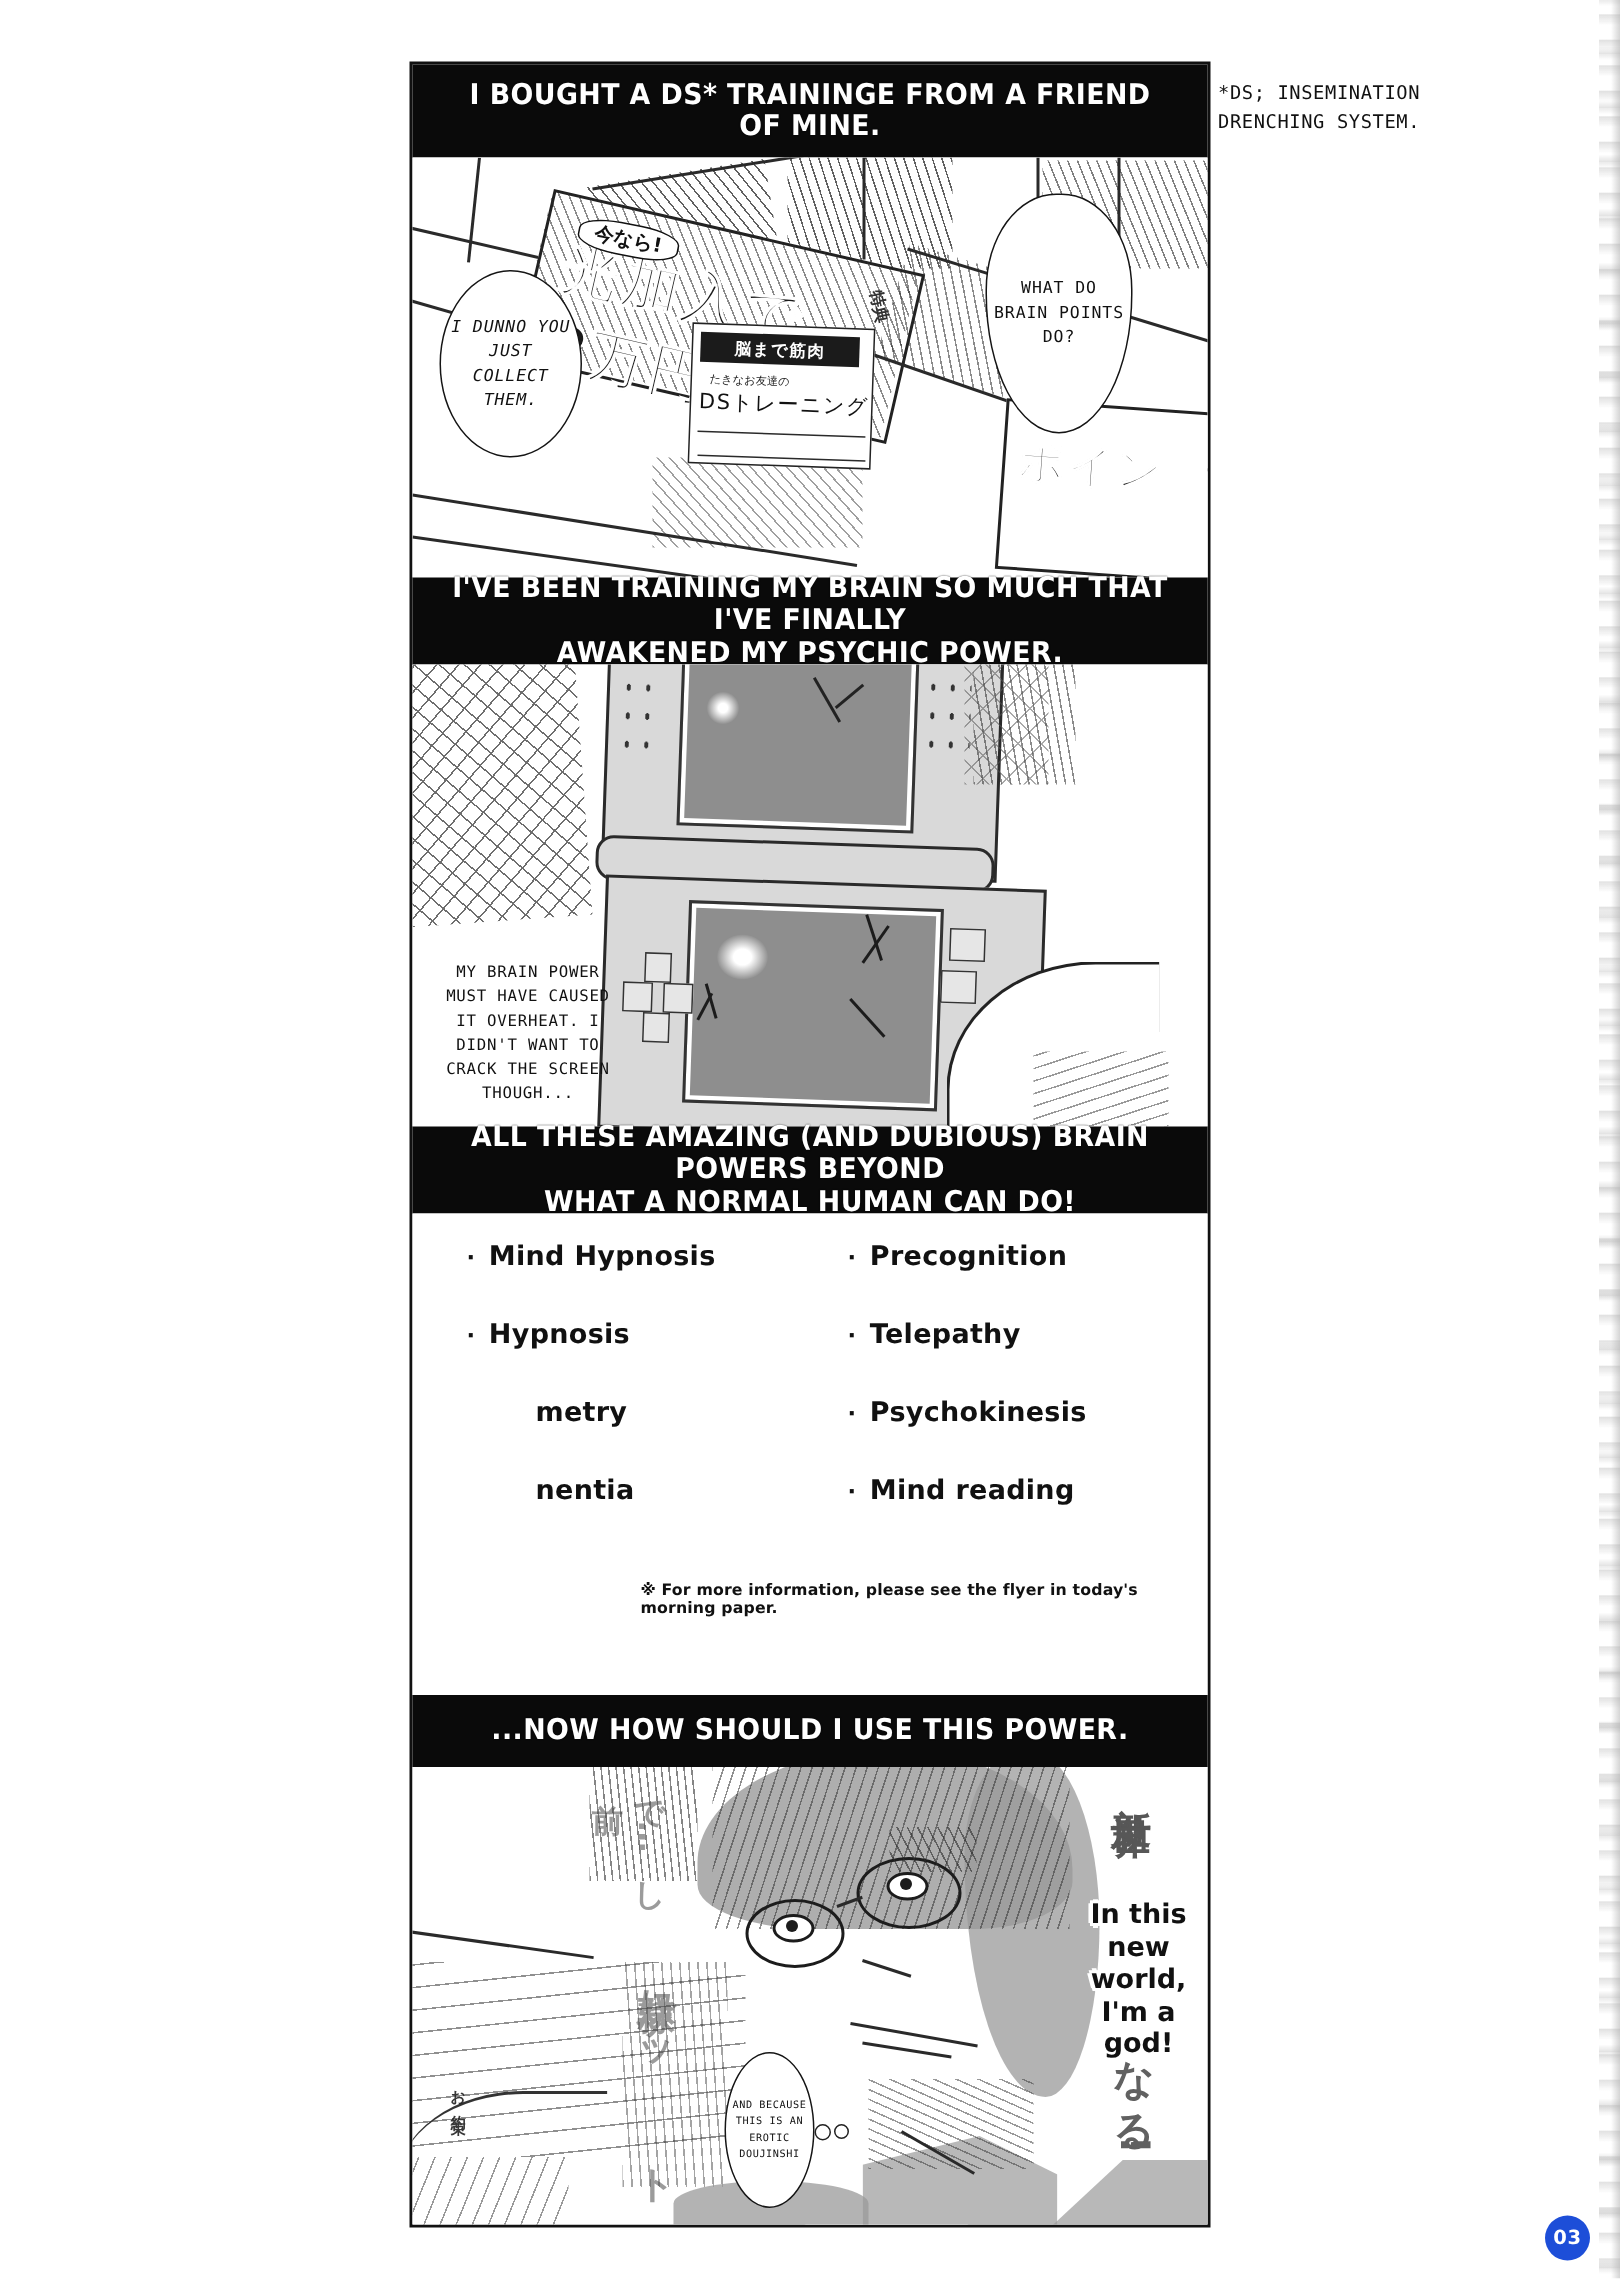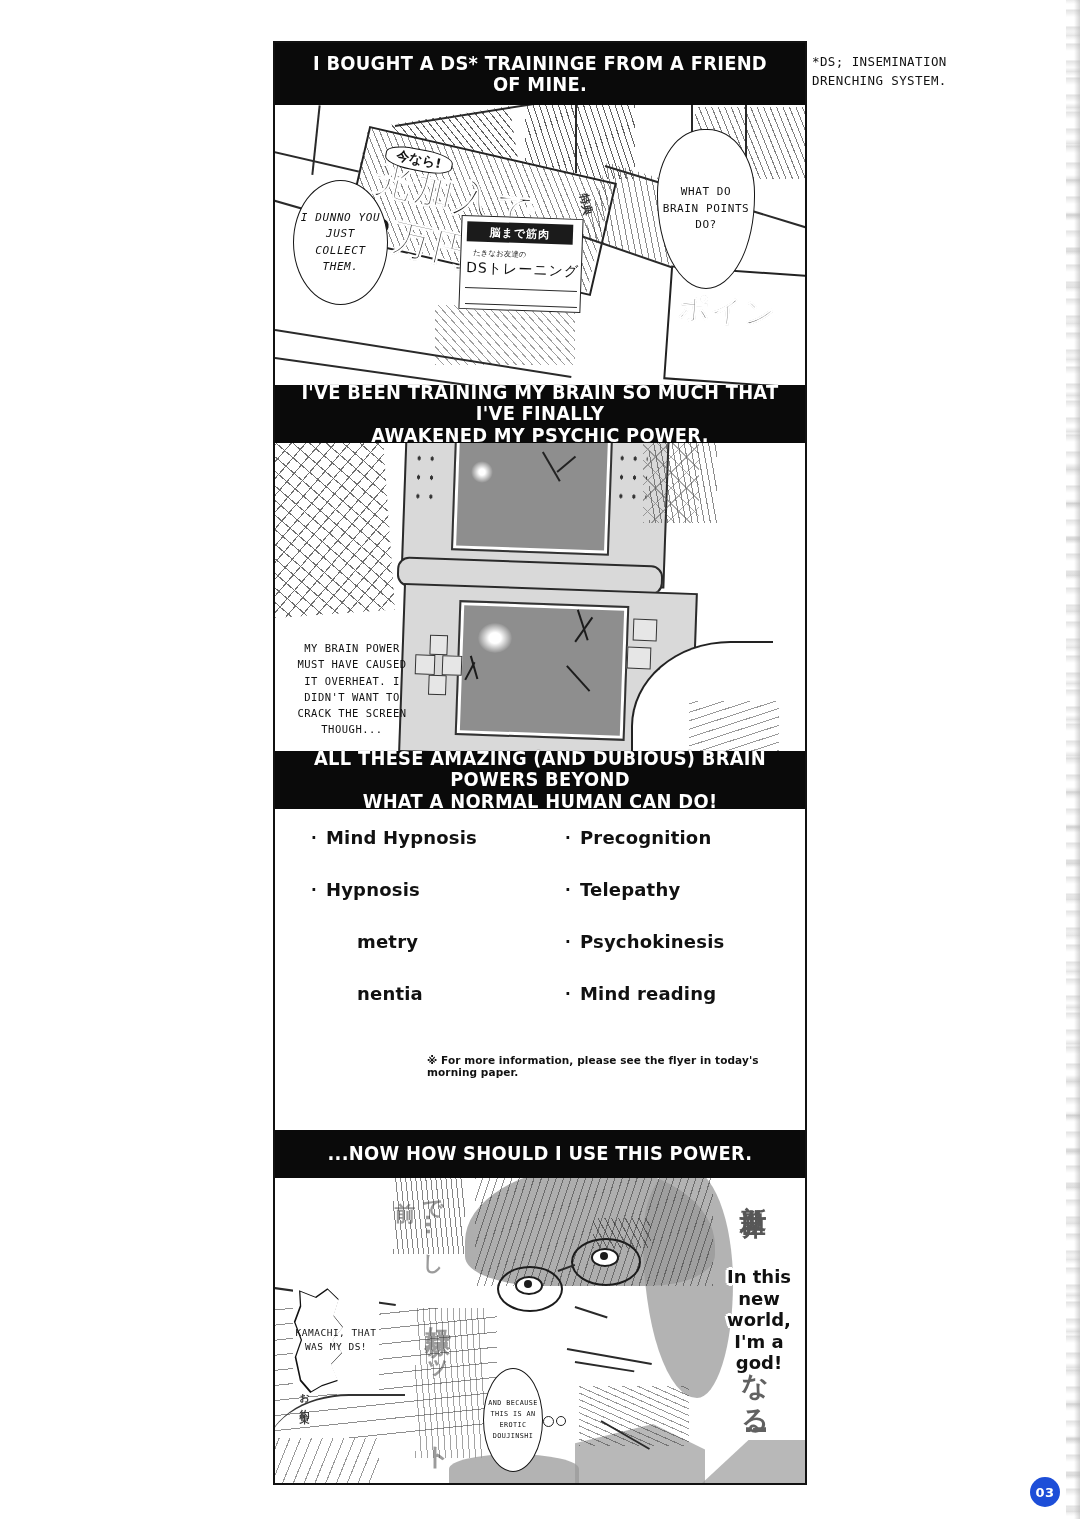--- a/index.html
+++ b/index.html
@@ -499,25 +499,20 @@
       <div class="jp-vert" style="left:116px;top:8px;height:82px;font-size:21px;">で…し前</div>
       <div class="jp-vert" style="left:146px;top:128px;height:120px;font-size:25px;">奴隷ゲッ</div>
       <div class="jp-vert" style="left:146px;top:250px;height:50px;font-size:25px;">ト</div>
       <div class="jp-vert" style="left:460px;top:6px;height:96px;font-size:27px;color:#3a3a3a;opacity:.85;">新世界</div>
       <div class="jp-vert" style="left:462px;top:176px;height:120px;font-size:27px;color:#3a3a3a;opacity:.8;">なる!</div>
       <div class="jp-vert" style="left:22px;top:208px;height:54px;font-size:10px;color:#222;opacity:.9;">お約束</div>
 
 
       <div class="out-text" style="left:436px;top:88px;width:96px;font-size:18px;">In this new world, I'm a god!</div>
 
-      <div class="burst" style="left:18px;top:108px;width:86px;height:108px;">
-        <div class="burst-inner"></div>
-        <div class="burst-fill"></div>
-        <div class="burst-text" style="font-family:'DejaVu Sans Mono',monospace;font-size:9.5px;line-height:1.5;letter-spacing:.5px;">KAMACHI, THAT WAS MY DS!</div>
-      </div>
 
       <div class="balloon oval" style="left:208px;top:190px;width:60px;height:104px;font-size:6.8px;letter-spacing:.4px;line-height:1.6;">
         <span>AND BECAUSE THIS IS AN EROTIC DOUJINSHI</span>
       </div>
       <div style="position:absolute;left:268px;top:238px;width:9px;height:9px;border:1.4px solid #222;border-radius:50%;z-index:8;"></div>
       <div style="position:absolute;left:281px;top:238px;width:8px;height:8px;border:1.4px solid #222;border-radius:50%;z-index:8;"></div>
     </div>
 
   </div>
 </div>

